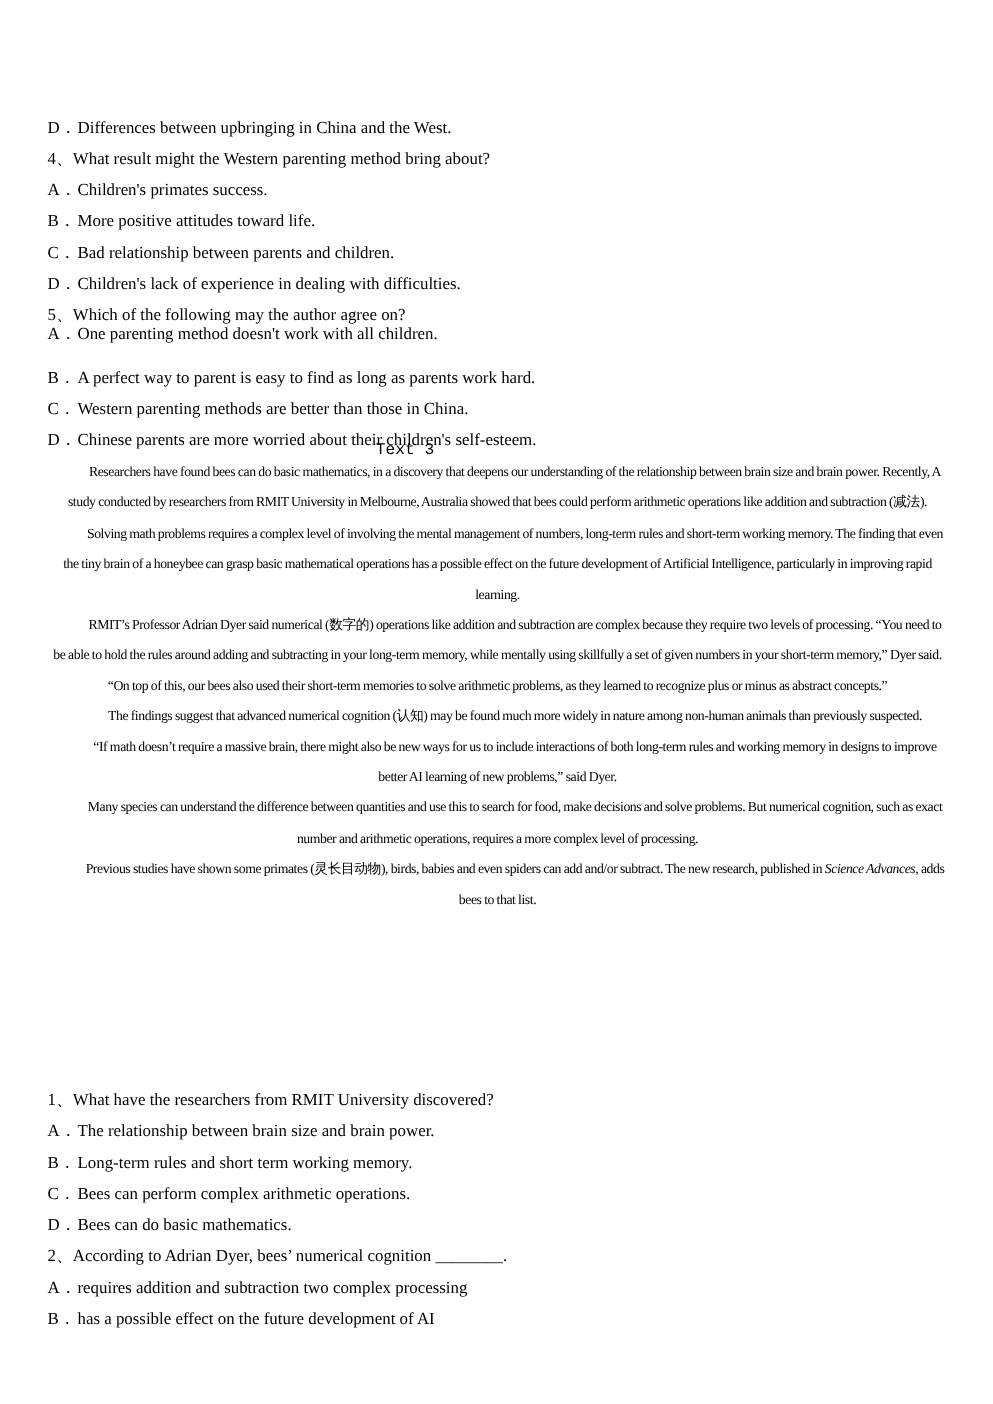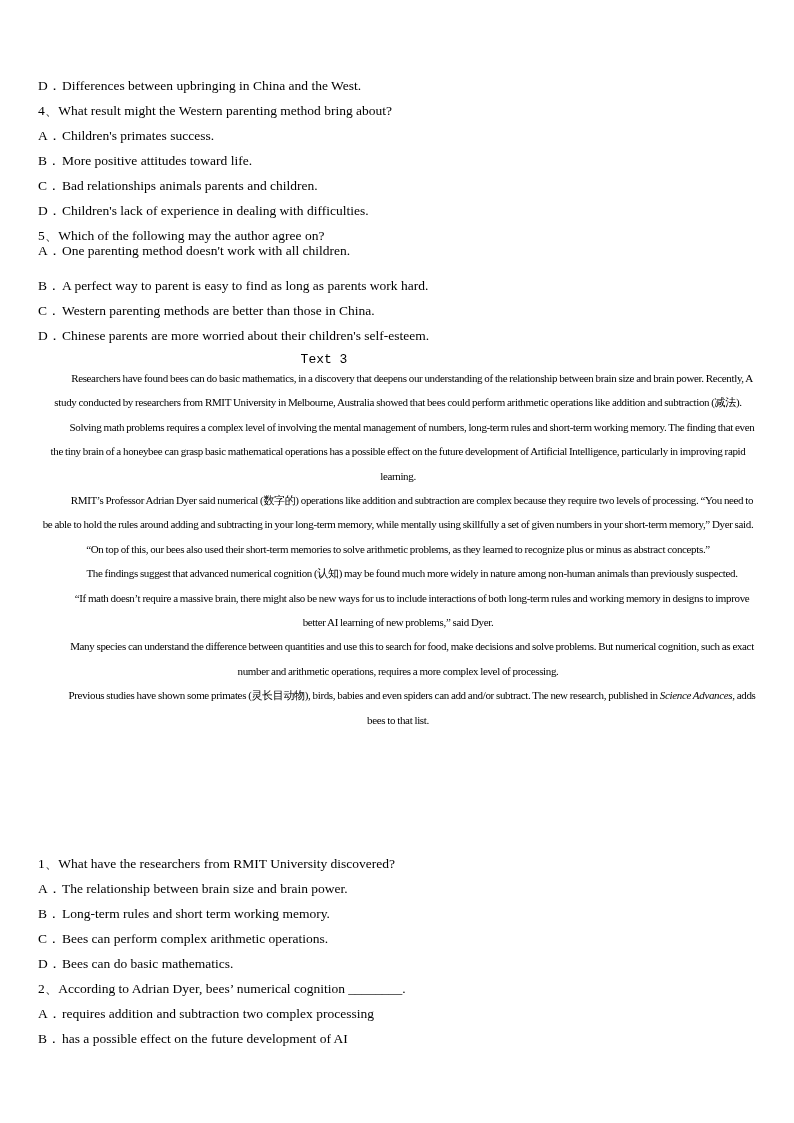--- a/index.html
+++ b/index.html
@@ -1,20 +1,20 @@
 <!DOCTYPE html>
 <html><head>
   <meta charset="utf-8">
   <style>
     html, body { margin: 0; padding: 0; background: #ffffff; }
     body { width: 794px; height: 1123px; position: relative; overflow: hidden; color: #000; }
     .page { position: absolute; left: 0; top: 0; width: 794px; height: 1123px; }
     .line {
       position: absolute; left: 38px; white-space: nowrap;
-      font-family: "Liberation Serif", serif; font-size: 13.5px; line-height: 18px;
+      font-family: "Liberation Serif", serif; font-size: 13.5px; line-height: 18px; margin-top: 16px;
     }
     .opt-letter { display: inline-block; width: 24px; }
     .q-num { display: inline-block; }
     .title {
       position: absolute; left: 0; width: 648px; text-align: center;
       font-family: "Liberation Mono", monospace; font-size: 13px; line-height: 16px; top: 352px;
     }
     .passage {
       position: absolute; left: 38px; width: 720px;
       font-family: "Liberation Serif", serif; font-size: 11px;
@@ -35,21 +35,21 @@
   <div class="line" style="top:102px">
     <span class="q-num">4、</span><span>What result might the Western parenting method bring about?</span>
   </div>
   <div class="line" style="top:127px">
     <span class="opt-letter">A．</span><span>Children's primates success.</span>
   </div>
   <div class="line" style="top:152px">
     <span class="opt-letter">B．</span><span>More positive attitudes toward life.</span>
   </div>
   <div class="line" style="top:177px">
-    <span class="opt-letter">C．</span><span>Bad relationships animals parents and children.</span>
+    <span class="opt-letter">C．</span><span>Bad relationship between parents and children.</span>
   </div>
   <div class="line" style="top:202px">
     <span class="opt-letter">D．</span><span>Children's lack of experience in dealing with difficulties.</span>
   </div>
 
   <div class="line" style="top:227px">
     <span class="q-num">5、</span><span>Which of the following may the author agree on?</span>
   </div>
   <div class="line" style="top:242px">
     <span class="opt-letter">A．</span><span>One parenting method doesn't work with all children.</span>

